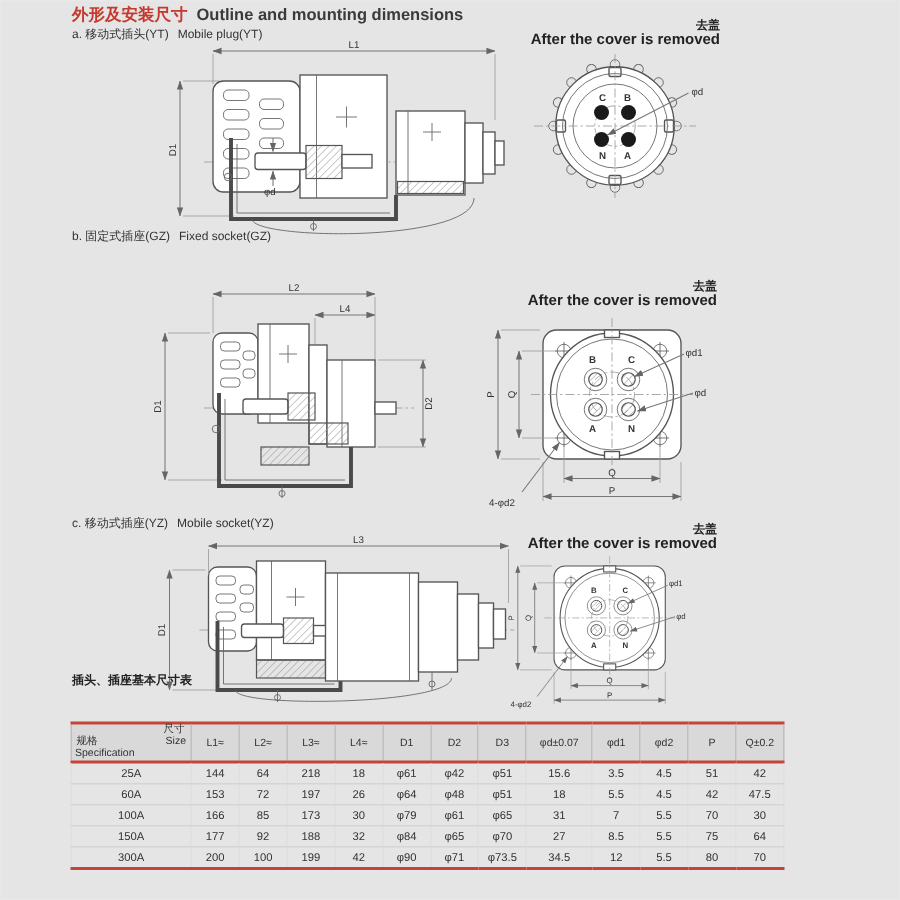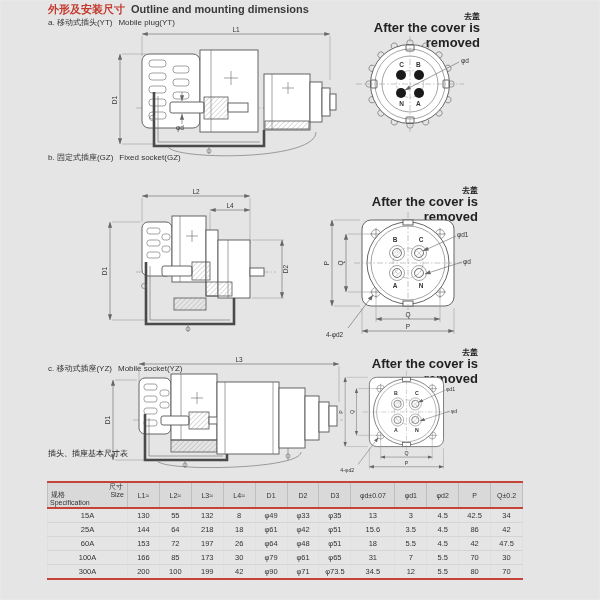--- a/index.html
+++ b/index.html
@@ -8,35 +8,35 @@
         box-shadow:inset 0 0 0 1px #e8e8e8;}
   .abs{position:absolute;}
   
   .title{left:48px;top:2px;font-size:11px;font-weight:700;white-space:nowrap;}
   .title .zh{color:#c43a2f;}
   .title .en{color:#3a3a3a;margin-left:6px;font-weight:600;}
   .sec-label{font-size:8px;color:#333;white-space:nowrap;}
   .sec-label .en{margin-left:6px;}
   .cover{text-align:right;font-weight:700;color:#222;line-height:1.15;}
   .cover .zh{font-size:8px;}
-  .cover .en{font-size:13px;}
+  .cover .en{font-size:10px;}
   
   svg.draw{position:absolute;overflow:visible;}
   svg text{font-size:6.5px;fill:#333;font-family:"Liberation Sans","DejaVu Sans",sans-serif;}
   .plabel{font-weight:700;}
   .dim{stroke:#777;stroke-width:.7;fill:none;}
   .ext{stroke:#999;stroke-width:.55;fill:none;}
   .lnf{stroke:#555;stroke-width:.9;fill:#fff;}
   .ln2{stroke:#666;stroke-width:.6;fill:none;}
   .thick{stroke:#4a4a4a;stroke-width:2.6;fill:none;}
   .cl{stroke:#999;stroke-width:.55;fill:none;stroke-dasharray:6 2 1.5 2;}
   .hatchf{fill:url(#hatch);stroke:#555;stroke-width:.8;}
   .pin{fill:#1a1a1a;stroke:none;}
   
-  .tbl-title{left:48px;top:448px;font-size:8px;font-weight:400;color:#222;}
+  .tbl-title{left:48px;top:448px;font-size:8px;font-weight:700;color:#222;}
   table.dims{position:absolute;left:47px;top:481px;width:476px;border-collapse:collapse;
              table-layout:fixed;font-size:7.5px;color:#333;text-align:center;}
   table.dims thead th{background:#d9d9d9;border-top:2.5px solid #c4443a;border-bottom:2px solid #c4443a;
              border-left:1px solid #bfbfbf;border-right:1px solid #bfbfbf;
              font-weight:400;font-size:7px;height:24px;padding:0;vertical-align:middle;}
   table.dims tbody td{height:13px;padding:0;border-bottom:1px solid #d5d5d5;
              border-left:1px solid #e0e0e0;border-right:1px solid #e0e0e0;}
   table.dims tbody tr:last-child td{border-bottom:2.5px solid #c4443a;}
   th.corner{background:#d9d9d9 linear-gradient(to bottom left,transparent 49.4%,#9a9a9a 49.4%,#9a9a9a 50.6%,transparent 50.6%);
             font-size:7px;font-weight:400;}
@@ -276,21 +276,21 @@
       <text x="86" y="123" text-anchor="middle">P</text>
       <line class="dim" x1="134" y1="30" x2="101" y2="45" marker-end="url(#arr)"></line>
       <text x="135" y="31">φd1</text>
       <line class="dim" x1="140" y1="56" x2="103" y2="68" marker-end="url(#arr)"></line>
       <text x="141" y="58">φd</text>
       <line class="dim" x1="26" y1="122" x2="51" y2="89" marker-end="url(#arr)"></line>
       <text x="4" y="131">4-φd2</text>
     </g>
   </svg>
 
-  <div class="abs sec-label" style="left:48px;top:363px">
+  <div class="abs sec-label" style="left:48px;top:343px">
     <span>c. 移动式插座(YZ)</span><span class="en">Mobile socket(YZ)</span>
   </div>
 
   <svg class="draw" style="left:105px;top:356px" width="240" height="114" viewBox="0 0 240 114">
     <g>
       <line class="dim" x1="34" y1="8" x2="234" y2="8" marker-start="url(#arr)" marker-end="url(#arr)"></line>
       <line class="ext" x1="34" y1="10" x2="34" y2="26"></line>
       <line class="ext" x1="234" y1="10" x2="234" y2="46"></line>
       <text x="134" y="6" text-anchor="middle">L3</text>
       <line class="dim" x1="8" y1="24" x2="8" y2="104" marker-start="url(#arr)" marker-end="url(#arr)"></line>
@@ -430,47 +430,32 @@
           <th>D3</th>
           <th>φd±0.07</th>
           <th>φd1</th>
           <th>φd2</th>
           <th>P</th>
           <th>Q±0.2</th>
         </tr>
     </thead>
     <tbody>
         <tr>
-          <td>15A</td>
-          <td>130</td>
-          <td>55</td>
-          <td>132</td>
-          <td>8</td>
-          <td>φ49</td>
-          <td>φ33</td>
-          <td>φ35</td>
-          <td>13</td>
-          <td>3</td>
-          <td>4.5</td>
-          <td>42.5</td>
-          <td>34</td>
-        </tr>
-        <tr>
           <td>25A</td>
           <td>144</td>
           <td>64</td>
           <td>218</td>
           <td>18</td>
           <td>φ61</td>
           <td>φ42</td>
           <td>φ51</td>
           <td>15.6</td>
           <td>3.5</td>
           <td>4.5</td>
-          <td>86</td>
+          <td>51</td>
           <td>42</td>
         </tr>
         <tr>
           <td>60A</td>
           <td>153</td>
           <td>72</td>
           <td>197</td>
           <td>26</td>
           <td>φ64</td>
           <td>φ48</td>
@@ -490,20 +475,35 @@
           <td>φ79</td>
           <td>φ61</td>
           <td>φ65</td>
           <td>31</td>
           <td>7</td>
           <td>5.5</td>
           <td>70</td>
           <td>30</td>
         </tr>
         <tr>
+          <td>150A</td>
+          <td>177</td>
+          <td>92</td>
+          <td>188</td>
+          <td>32</td>
+          <td>φ84</td>
+          <td>φ65</td>
+          <td>φ70</td>
+          <td>27</td>
+          <td>8.5</td>
+          <td>5.5</td>
+          <td>75</td>
+          <td>64</td>
+        </tr>
+        <tr>
           <td>300A</td>
           <td>200</td>
           <td>100</td>
           <td>199</td>
           <td>42</td>
           <td>φ90</td>
           <td>φ71</td>
           <td>φ73.5</td>
           <td>34.5</td>
           <td>12</td>

